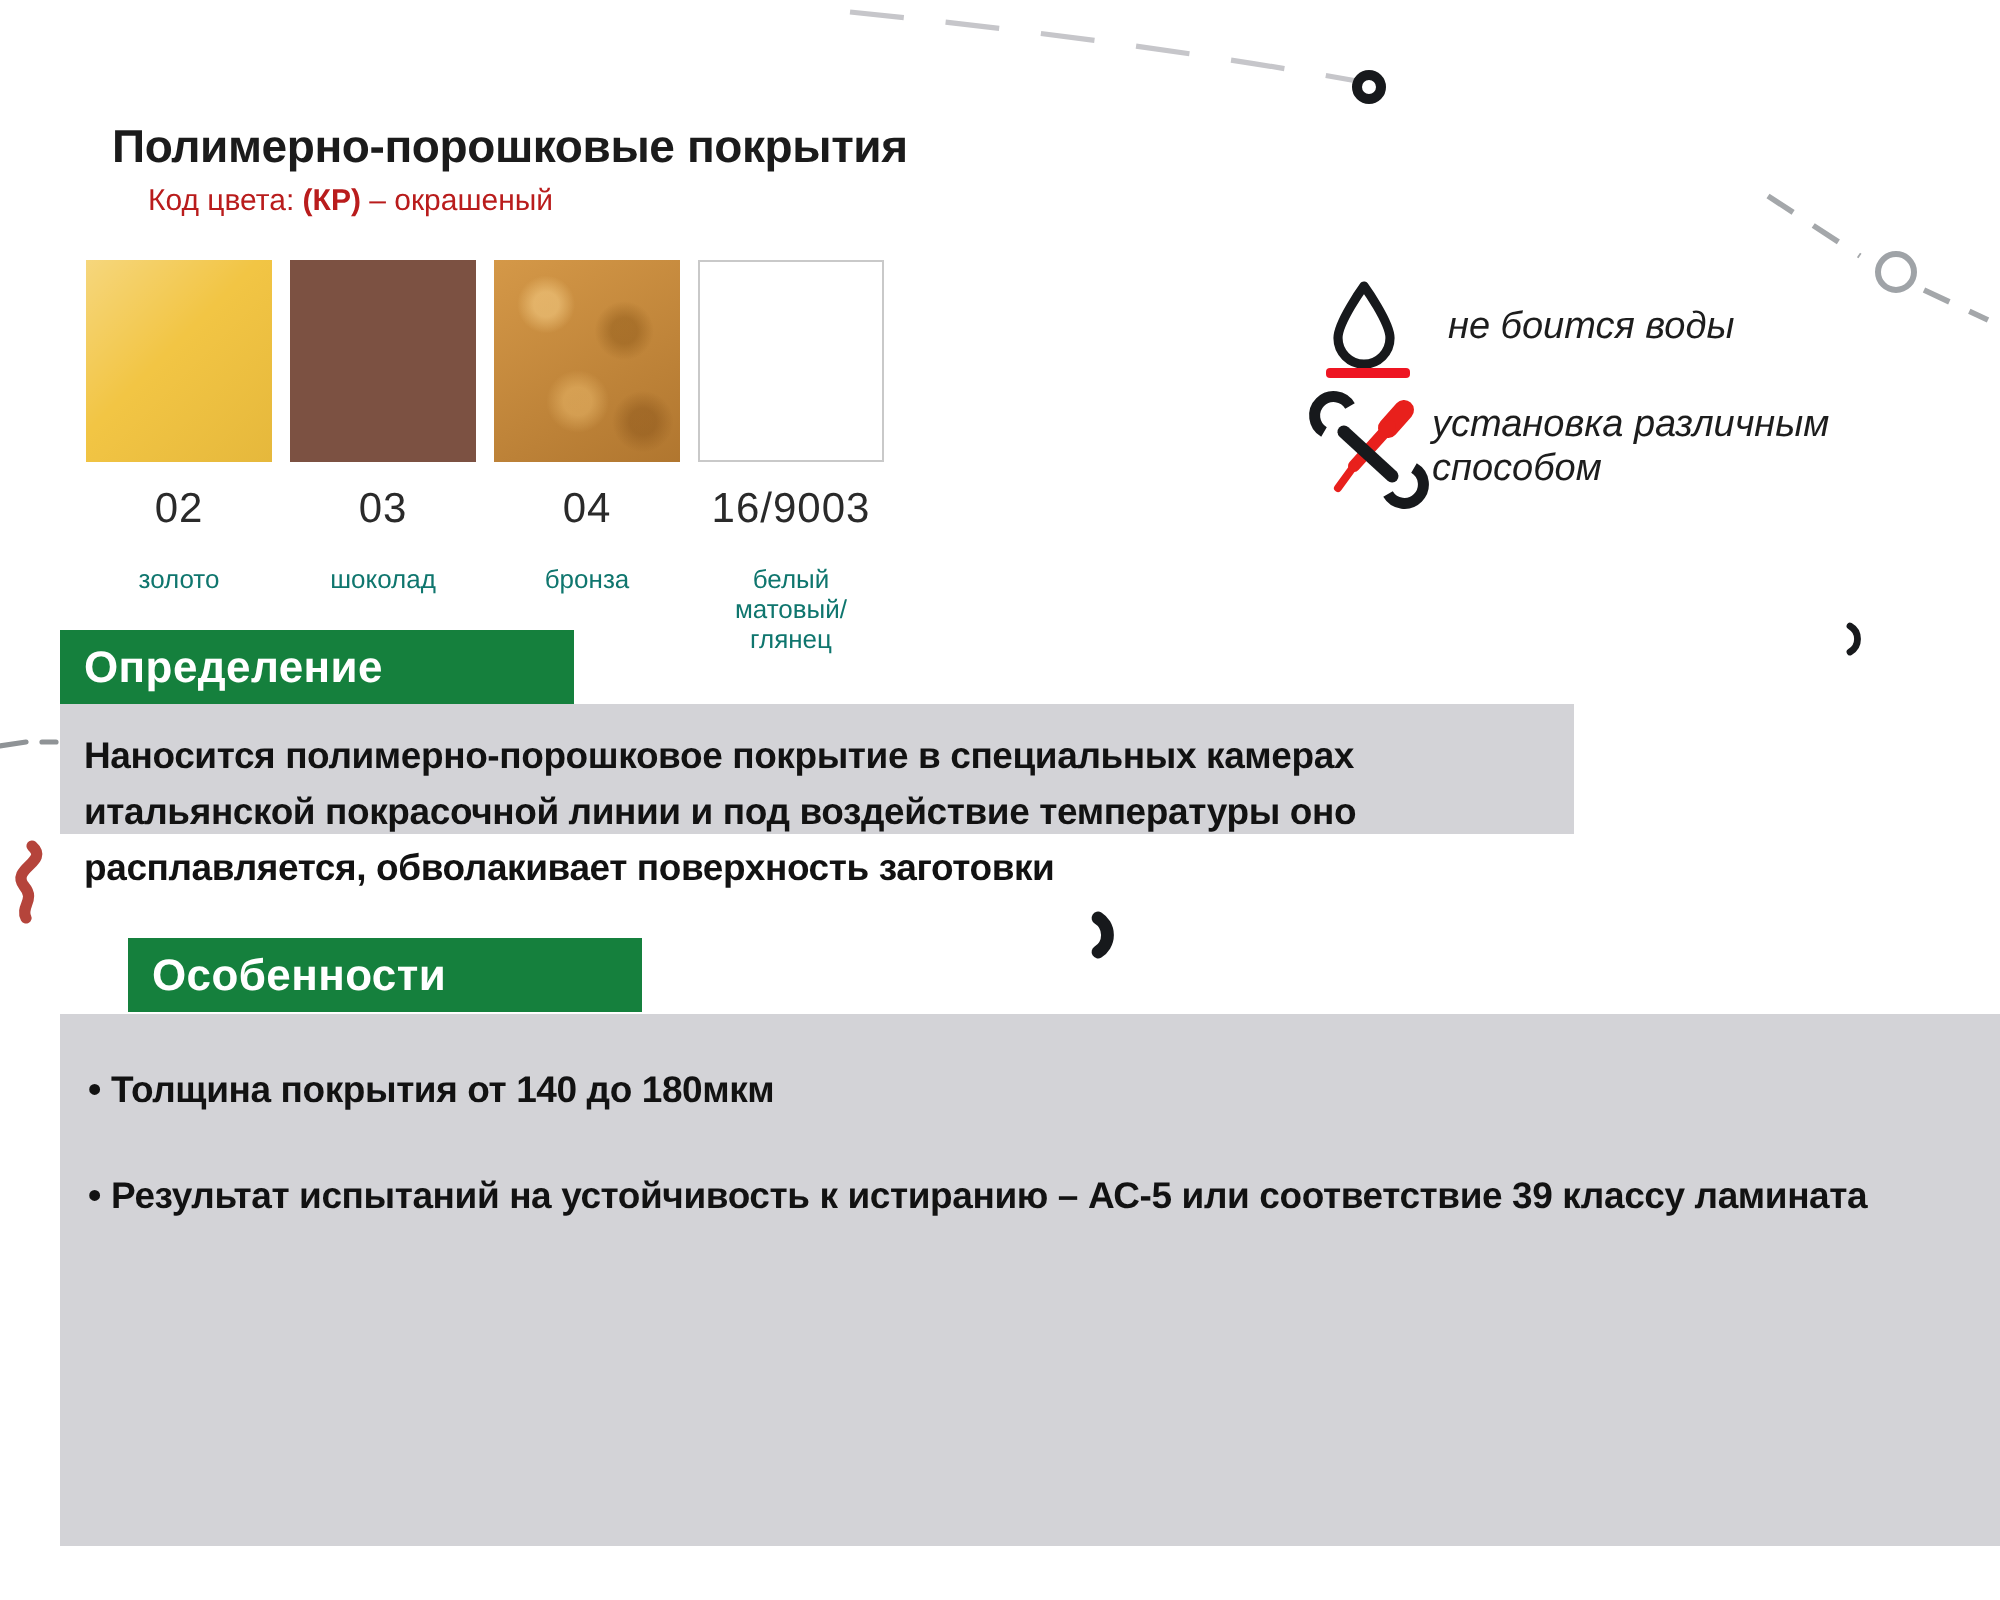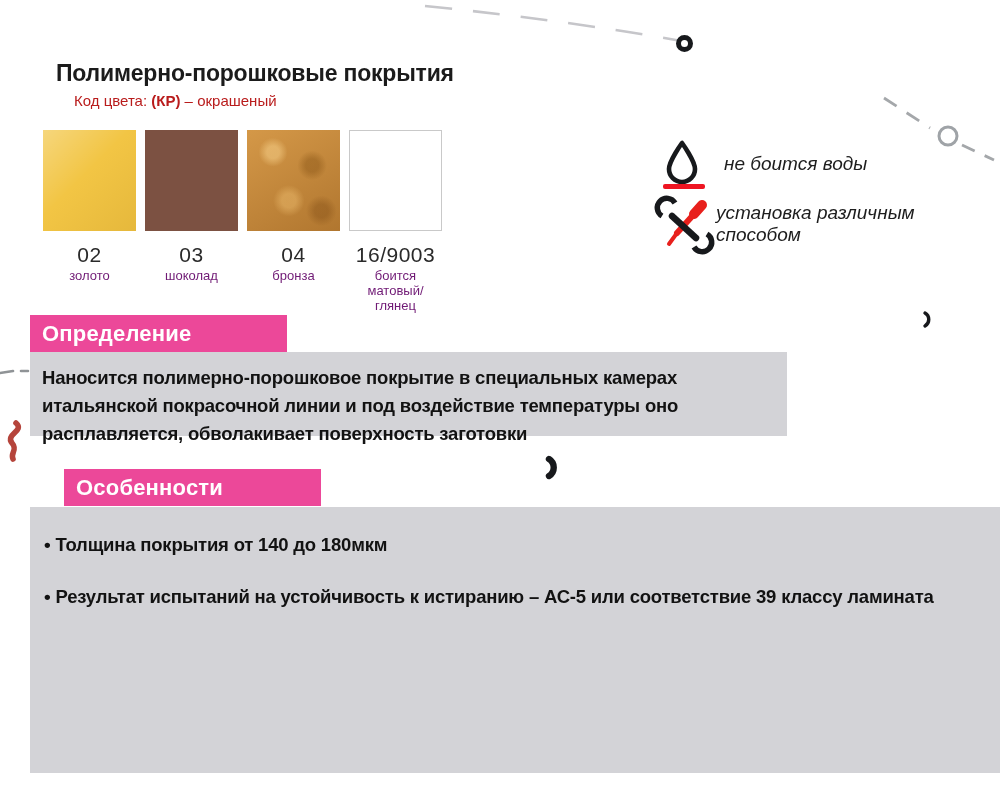--- a/index.html
+++ b/index.html
@@ -23,34 +23,34 @@
   .swatch.tex-bronze::after { content: ""; position: absolute; inset: 0;
      background:
        radial-gradient(circle at 28% 22%, rgba(255,220,150,.45) 0 6%, rgba(255,220,150,0) 14%),
        radial-gradient(circle at 70% 35%, rgba(120,70,10,.35) 0 7%, rgba(120,70,10,0) 16%),
        radial-gradient(circle at 45% 70%, rgba(255,210,130,.35) 0 8%, rgba(255,210,130,0) 18%),
        radial-gradient(circle at 80% 80%, rgba(110,60,10,.30) 0 6%, rgba(110,60,10,0) 14%),
        linear-gradient(150deg, rgba(255,200,110,.25), rgba(100,55,5,.22)); }
   .swatch.tex-dark::after { content: ""; position: absolute; inset: 0;
      background: radial-gradient(circle at 35% 30%, rgba(255,255,255,.06), rgba(0,0,0,.15)); }
   .swatch-code { margin-top: 12px; font-size: 21px; font-weight: 500; letter-spacing: .5px; color: #2a2a2a; }
-  .swatch-name { margin-top: 2px; font-size: 13px; font-weight: 500; color: #701a75; line-height: 1.15; text-align: center; }
+  .swatch-name { margin-top: 16px; font-size: 13px; font-weight: 500; color: #0f766e; line-height: 1.15; text-align: center; }
 
   
   .feature-label { font-size: 19px; font-weight: 500; color: #1d1d1d; line-height: 1.18; font-style: italic; }
   .feat1-label { left: 724px; top: 153px; }
   .feat2-label { left: 716px; top: 202px; width: 232px; }
 
   
-  .banner { left: 30px; width: 257px; height: 37px; background: #ec4899; color: #ffffff;
+  .banner { left: 30px; width: 257px; height: 37px; background: #15803d; color: #ffffff;
             font-size: 22px; font-weight: 700; display: flex; align-items: center; padding-left: 12px; letter-spacing: .2px; }
   .banner1 { top: 315px; }
   .banner2 { top: 469px; margin-left: 34px; }
   .grayblock { background: #d3d3d7; color: #121212; font-weight: 700; }
-  .gray1 { left: 30px; top: 352px; width: 757px; height: 84px; padding: 12px 14px 0 12px;
+  .gray1 { left: 30px; top: 352px; width: 757px; height: 65px; padding: 12px 14px 0 12px;
            font-size: 18.5px; line-height: 1.52; letter-spacing: -0.2px; }
   .gray2 { left: 30px; top: 507px; width: 992px; height: 266px; padding: 22px 18px 0 14px;
            font-size: 18.5px; letter-spacing: -0.2px; }
   .bullet { line-height: 1.72; margin-bottom: 19px; }
   .bullet::before { content: "\2022\00a0"; font-size: 19px; }
 
   
   .donut { left: 676px; top: 35px; width: 17px; height: 17px; border: 5px solid #17191c; border-radius: 50%; background: #fff; }
   svg.decor { overflow: visible; }
 </style>
@@ -105,21 +105,21 @@
     <div class="swatch-name">шоколад</div>
   </div>
   <div class="swatch-item">
     <div class="swatch tex-bronze" style="background-color: rgb(198, 136, 59);"></div>
     <div class="swatch-code">04</div>
     <div class="swatch-name">бронза</div>
   </div>
   <div class="swatch-item">
     <div class="swatch bordered" style="background-color: rgb(255, 255, 255);"></div>
     <div class="swatch-code">16/9003</div>
-    <div class="swatch-name">боится матовый/глянец</div>
+    <div class="swatch-name">белый матовый/глянец</div>
   </div>
 </div>
 
 <svg class="abs decor" style="left:663px;top:139px;" width="44" height="52" viewBox="0 0 44 52">
   <path d="M19,4 C19,4 6,22 6,30 a13,13 0 0 0 26,0 C32,22 19,4 19,4 Z" fill="none" stroke="#17191c" stroke-width="4.6" stroke-linejoin="round"></path>
   <rect x="0" y="45" width="42" height="5" rx="2" fill="#ee1522"></rect>
 </svg>
 <div class="abs feature-label feat1-label">не боится воды</div>
 
 <svg class="abs decor" style="left:658px;top:200px;" width="54" height="50" viewBox="0 0 54 50">

